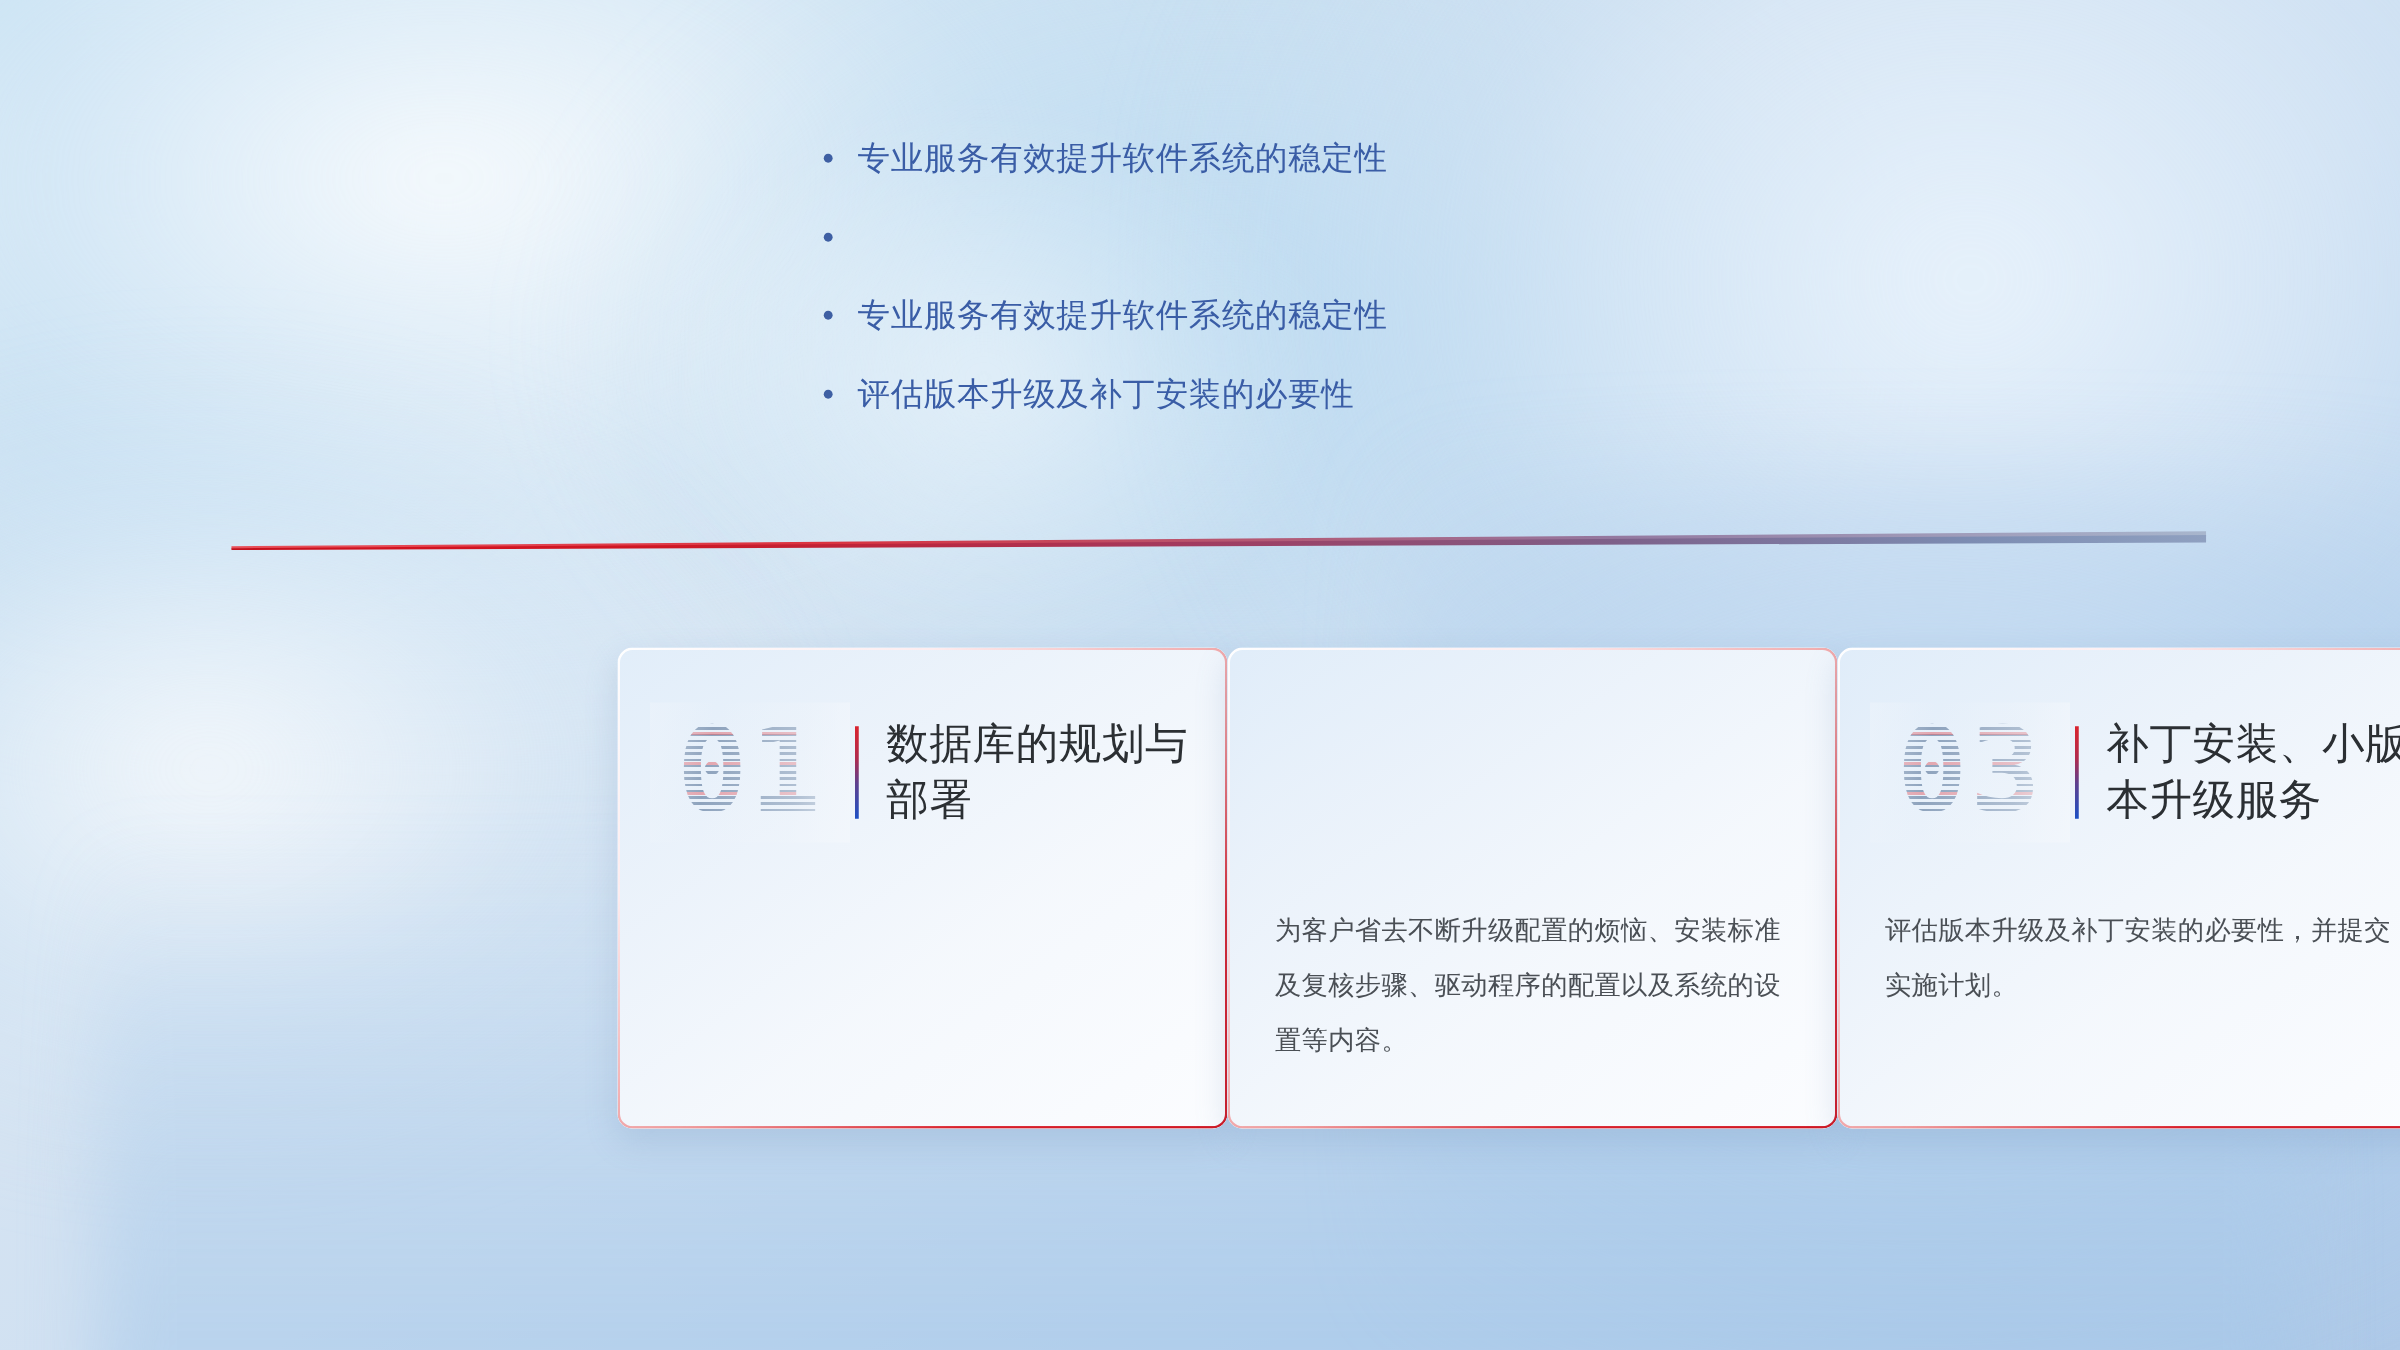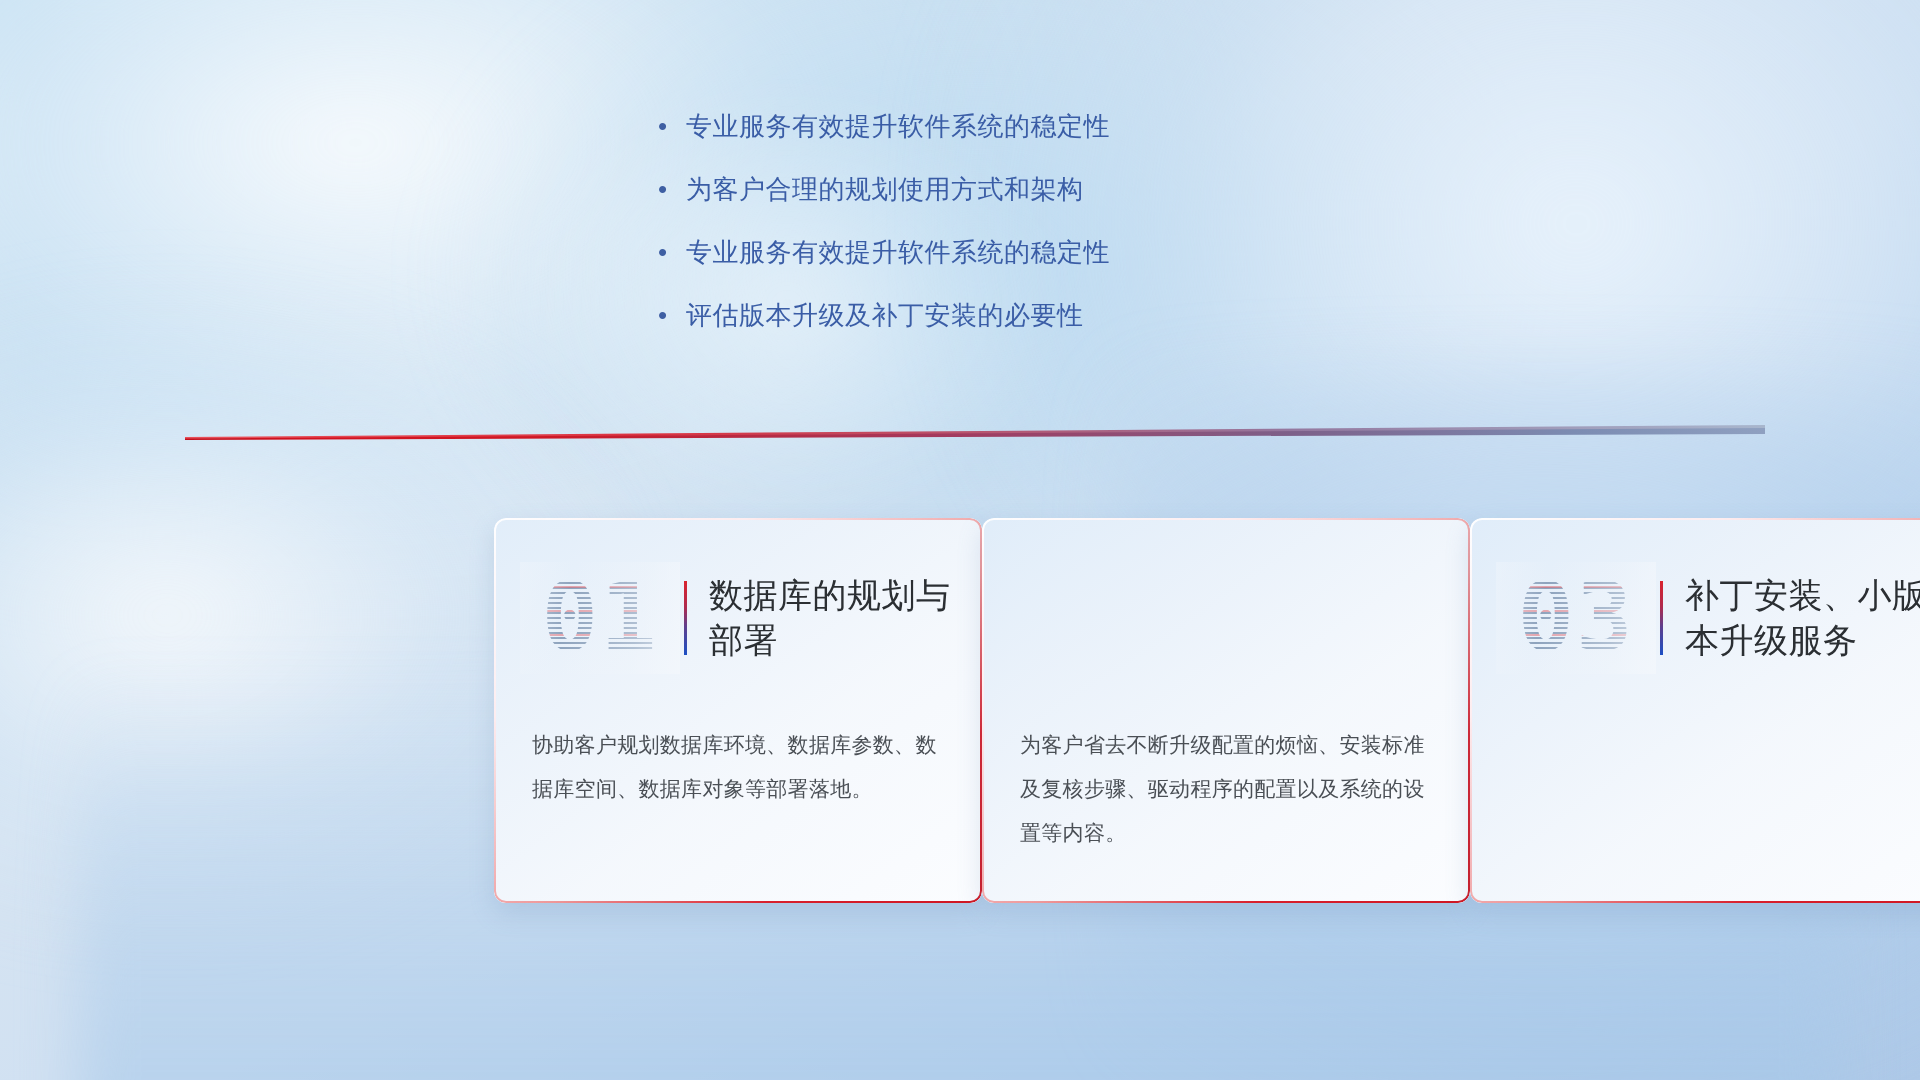--- a/index.html
+++ b/index.html
@@ -100,21 +100,20 @@
   <div class="bg-glow-e"></div>
   <div class="bg-glow-f"></div>
 
   <div class="bullets">
     <div class="bullet-row">
       <span class="bullet-dot">•</span>
       <span class="bullet-text">专业服务有效提升软件系统的稳定性</span>
     </div>
     <div class="bullet-row">
       <span class="bullet-dot">•</span>
-      <span class="bullet-text">为客户合理的规划使用方式和架构</span>
     </div>
     <div class="bullet-row">
       <span class="bullet-dot">•</span>
       <span class="bullet-text">专业服务有效提升软件系统的稳定性</span>
     </div>
     <div class="bullet-row">
       <span class="bullet-dot">•</span>
       <span class="bullet-text">评估版本升级及补丁安装的必要性</span>
     </div>
   </div>
@@ -149,35 +148,35 @@
       <div class="card-border"></div>
       <div class="card-head">
         <div class="card-num">
           <div class="card-num-text">01</div>
           <div class="card-num-tint">01</div>
           <div class="card-num-fade"></div>
         </div>
         <div class="card-rule"></div>
         <div class="card-title">数据库的规划与部署</div>
       </div>
-      <div class="card-body">协助客户规划数据库环境、数据库参数、数据库空间、数据库对象等部署落地。</div>
     </div>
 
     <div class="card">
       <div class="card-border"></div>
       <div class="card-body">为客户省去不断升级配置的烦恼、安装标准及复核步骤、驱动程序的配置以及系统的设置等内容。</div>
     </div>
 
     <div class="card">
       <div class="card-border"></div>
       <div class="card-head">
         <div class="card-num">
           <div class="card-num-text">03</div>
           <div class="card-num-tint">03</div>
           <div class="card-num-fade"></div>
         </div>
         <div class="card-rule"></div>
         <div class="card-title">补丁安装、小版本升级服务</div>
       </div>
+      <div class="card-body">评估版本升级及补丁安装的必要性，并提交实施计划。</div>
     </div>
 
   </div>
 </div>
 
 </body></html>

